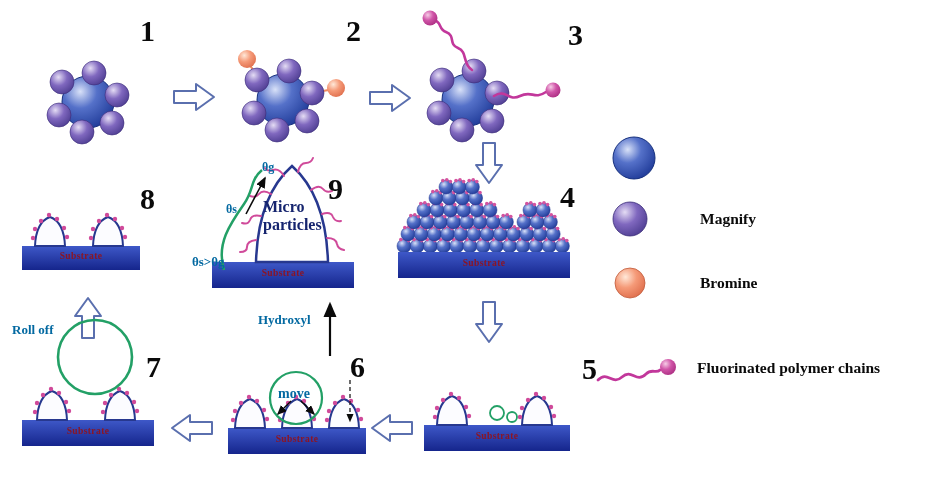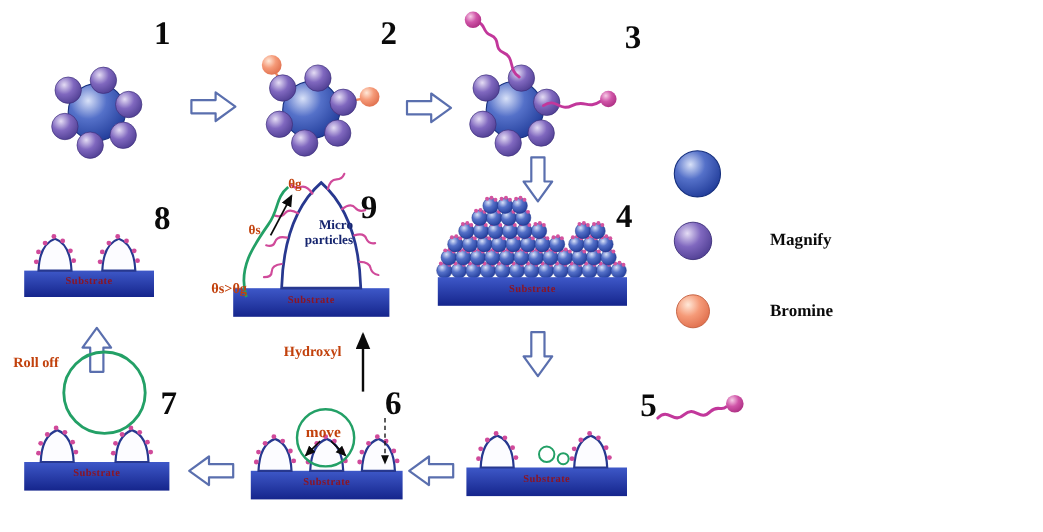--- a/index.html
+++ b/index.html
@@ -1,26 +1,26 @@
 <!DOCTYPE html>
 <html><head>
 <meta charset="utf-8">
 <style>
   *{margin:0;padding:0;box-sizing:border-box}
   html,body{width:948px;height:484px;background:#fff}
   body{font-family:"Liberation Serif",serif;position:relative;overflow:hidden}
   .canvas{position:absolute;left:0;top:0;width:948px;height:484px}
   svg.layer{position:absolute;left:0;top:0}
-  .txt{position:absolute;color:#c2410c;white-space:nowrap}
+  .txt{position:absolute;color:#0369a1;white-space:nowrap}
   .num{font-size:30px;font-weight:700;color:#0a0a0a}
   .legend-label{font-size:15.5px;font-weight:700;color:#0a0a0a}
   .sub-label{font-size:9.5px;font-weight:700;color:#8b1525;text-align:center;letter-spacing:.4px;white-space:nowrap}
   .small-bold{font-size:13px;font-weight:700}
   .move-label{font-size:14px;font-weight:700}
-  .micro-label{font-size:12px;font-weight:700;color:#15246e;text-align:right;white-space:normal;line-height:1.15}
+  .micro-label{font-size:16px;font-weight:700;color:#15246e;text-align:left;white-space:normal;line-height:1.15}
   .theta{font-size:12px;font-weight:700}
   .theta-big{font-size:13px;font-weight:700}
 </style>
 </head>
 <body>
 
 <div class="canvas">
 
   <svg class="layer" width="948" height="484" viewBox="0 0 948 484" xmlns="http://www.w3.org/2000/svg">
     <defs>
@@ -254,13 +254,14 @@
   <div class="txt small-bold" style="left:12px;top:322px">Roll off</div>
   <div class="txt small-bold" style="left:258px;top:312px">Hydroxyl</div>
   <div class="txt move-label" style="left:278px;top:386px">move</div>
   <div class="micro-label" style="position:absolute;left:263px;top:198px;width:58px">Micro particles</div>
   <div class="txt theta" style="left:262px;top:160px">θg</div>
   <div class="txt theta" style="left:226px;top:202px">θs</div>
   <div class="txt theta-big" style="left:192px;top:254px">θs&gt;θg</div>
 
   <div class="txt legend-label" style="left:700px;top:210px">Magnify</div>
   <div class="txt legend-label" style="left:700px;top:274px">Bromine</div>
+  <div class="txt legend-label" style="left:697px;top:359px">Fluorinated polymer chains</div>
 </div>
 
 </body></html>

